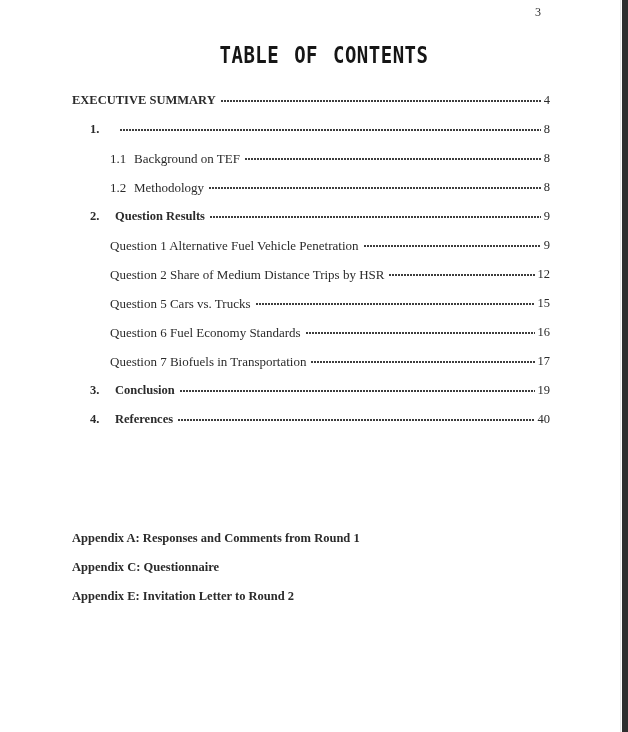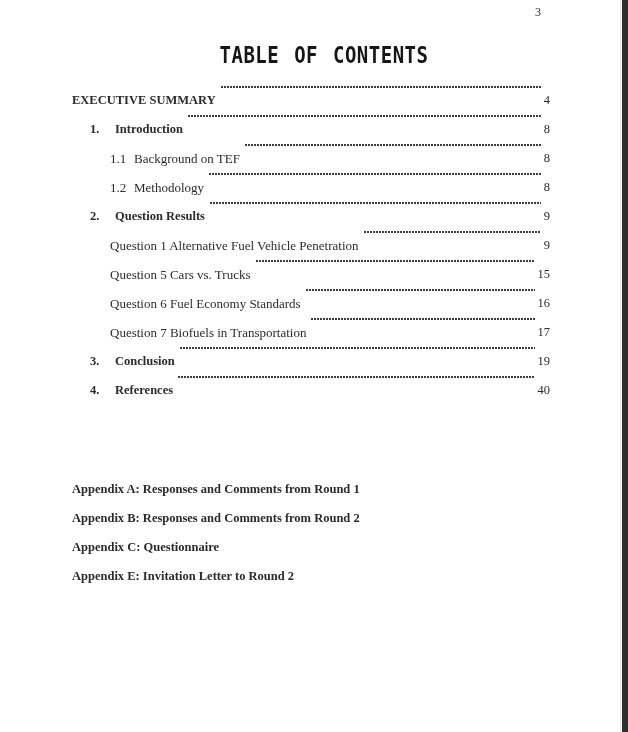--- a/index.html
+++ b/index.html
@@ -43,21 +43,21 @@
     white-space: nowrap;
   }
   .toc {
     position: absolute;
     top: 86px;
     left: 72px;
     width: 478px;
   }
   .toc-row {
     display: flex;
-    align-items: flex-start;
+    align-items: center;
     height: 29px;
     line-height: 29px;
     font-size: 13px;
     white-space: nowrap;
   }
   .toc-row.bold .toc-label,
   .toc-row.bold .toc-num {
     font-weight: bold;
     font-size: 12.5px;
   }
@@ -83,21 +83,21 @@
   }
   .toc-page {
     flex: 0 0 auto;
     text-align: right;
     font-size: 12.5px;
     padding-left: 1px;
     color: #2b2b2b;
   }
   .appendices {
     position: absolute;
-    top: 475px;
+    top: 524px;
     left: 72px;
     width: 478px;
   }
   .appendix-row {
     height: 29px;
     line-height: 29px;
     font-size: 12.5px;
     font-weight: bold;
     color: #2b2b2b;
     white-space: nowrap;
@@ -130,21 +130,20 @@
   <div class="toc">
   <div class="toc-row level-0 bold">
 
     <span class="toc-label">EXECUTIVE SUMMARY</span>
     <span class="toc-dots"></span>
     <span class="toc-page">4</span>
   </div>
 
   <div class="toc-row level-1 bold">
     <span class="toc-num">1.</span>
-    <span class="toc-label">Introduction</span>
     <span class="toc-dots"></span>
     <span class="toc-page">8</span>
   </div>
 
   <div class="toc-row level-2">
     <span class="toc-num">1.1</span>
     <span class="toc-label">Background on TEF</span>
     <span class="toc-dots"></span>
     <span class="toc-page">8</span>
   </div>
@@ -163,20 +162,26 @@
     <span class="toc-page">9</span>
   </div>
 
   <div class="toc-row level-2">
     <span class="toc-num"></span>
     <span class="toc-label">Question 1 Alternative Fuel Vehicle Penetration</span>
     <span class="toc-dots"></span>
     <span class="toc-page">9</span>
   </div>
 
+  <div class="toc-row level-2">
+    <span class="toc-num"></span>
+    <span class="toc-label">Question 2 Share of Medium Distance Trips by HSR</span>
+    <span class="toc-dots"></span>
+    <span class="toc-page">12</span>
+  </div>
 
 
 
   <div class="toc-row level-2">
     <span class="toc-num"></span>
     <span class="toc-label">Question 5 Cars vs. Trucks</span>
     <span class="toc-dots"></span>
     <span class="toc-page">15</span>
   </div>
 
@@ -207,23 +212,20 @@
     <span class="toc-dots"></span>
     <span class="toc-page">40</span>
   </div>
 </div>
 
   <div class="appendices">
   <div class="appendix-row">
     <span class="appendix-label">Appendix A: Responses and Comments from Round 1</span>
   </div>
 
-  <div class="appendix-row">
-    <span class="appendix-label">Appendix B: Responses and Comments from Round 2</span>
-  </div>
 
   <div class="appendix-row">
     <span class="appendix-label">Appendix C: Questionnaire</span>
   </div>
 
 
   <div class="appendix-row">
     <span class="appendix-label">Appendix E: Invitation Letter to Round 2</span>
   </div>
 </div>

